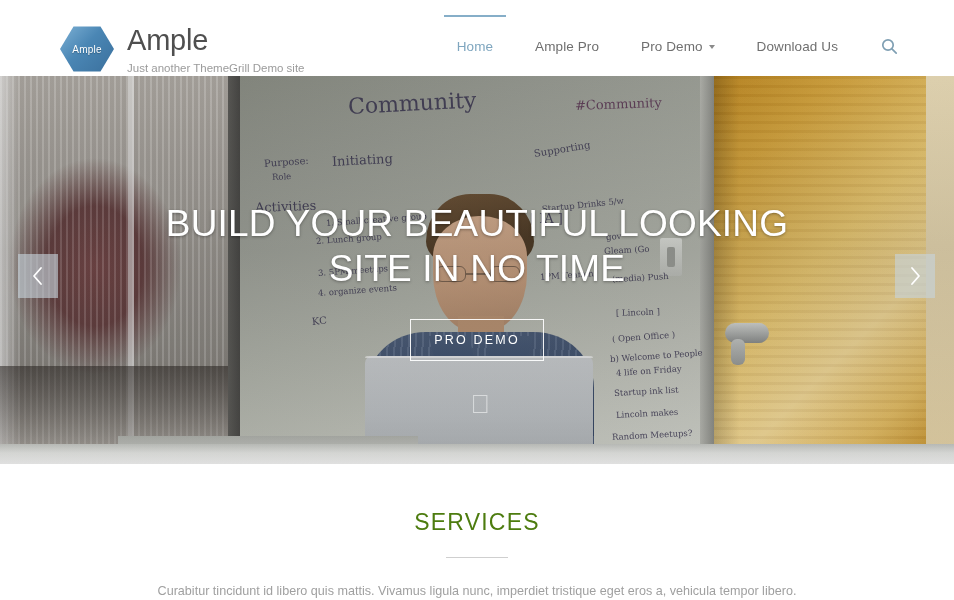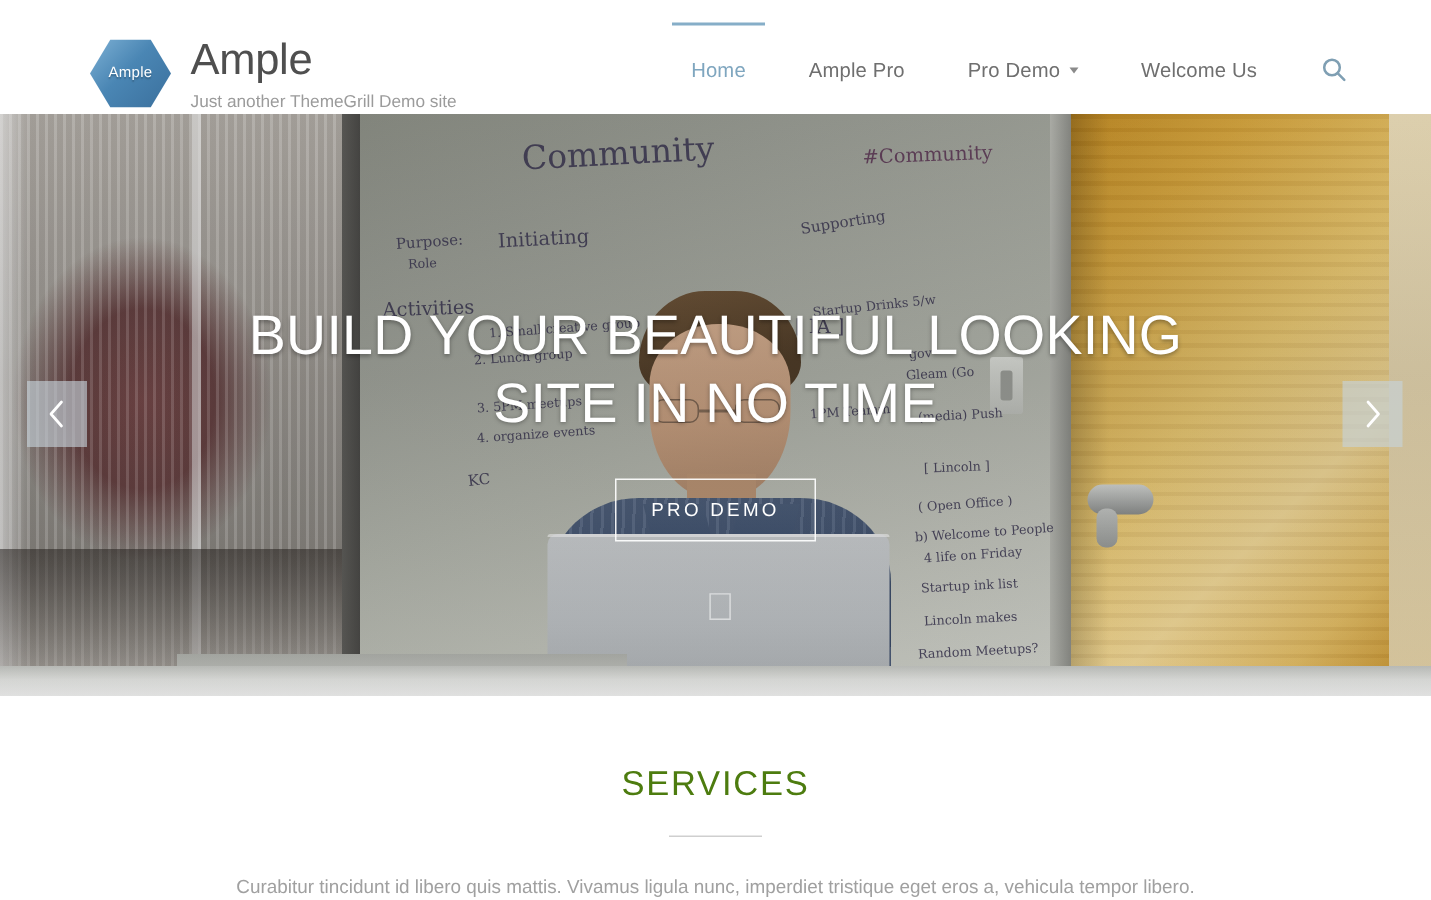--- a/index.html
+++ b/index.html
@@ -393,21 +393,21 @@
         <li class="nav-item">
           <a class="nav-link" href="#">Ample Pro</a>
         </li>
         <li class="nav-item">
           <a class="nav-link" href="#">
               <span>Pro Demo</span>
               <i class="caret"></i>
             </a>
         </li>
         <li class="nav-item">
-          <a class="nav-link" href="#">Welcome Us</a>
+          <a class="nav-link" href="#">Download Us</a>
         </li>
       </ul>
       <div class="nav-search">
         <svg width="17" height="17" viewBox="0 0 17 17" aria-hidden="true">
           <circle cx="7" cy="7" r="5.2" fill="none" stroke="#7f9fb3" stroke-width="1.7"></circle>
           <line x1="10.9" y1="10.9" x2="15.2" y2="15.2" stroke="#7f9fb3" stroke-width="1.7" stroke-linecap="round"></line>
         </svg>
       </div>
     </nav>
   </header>

